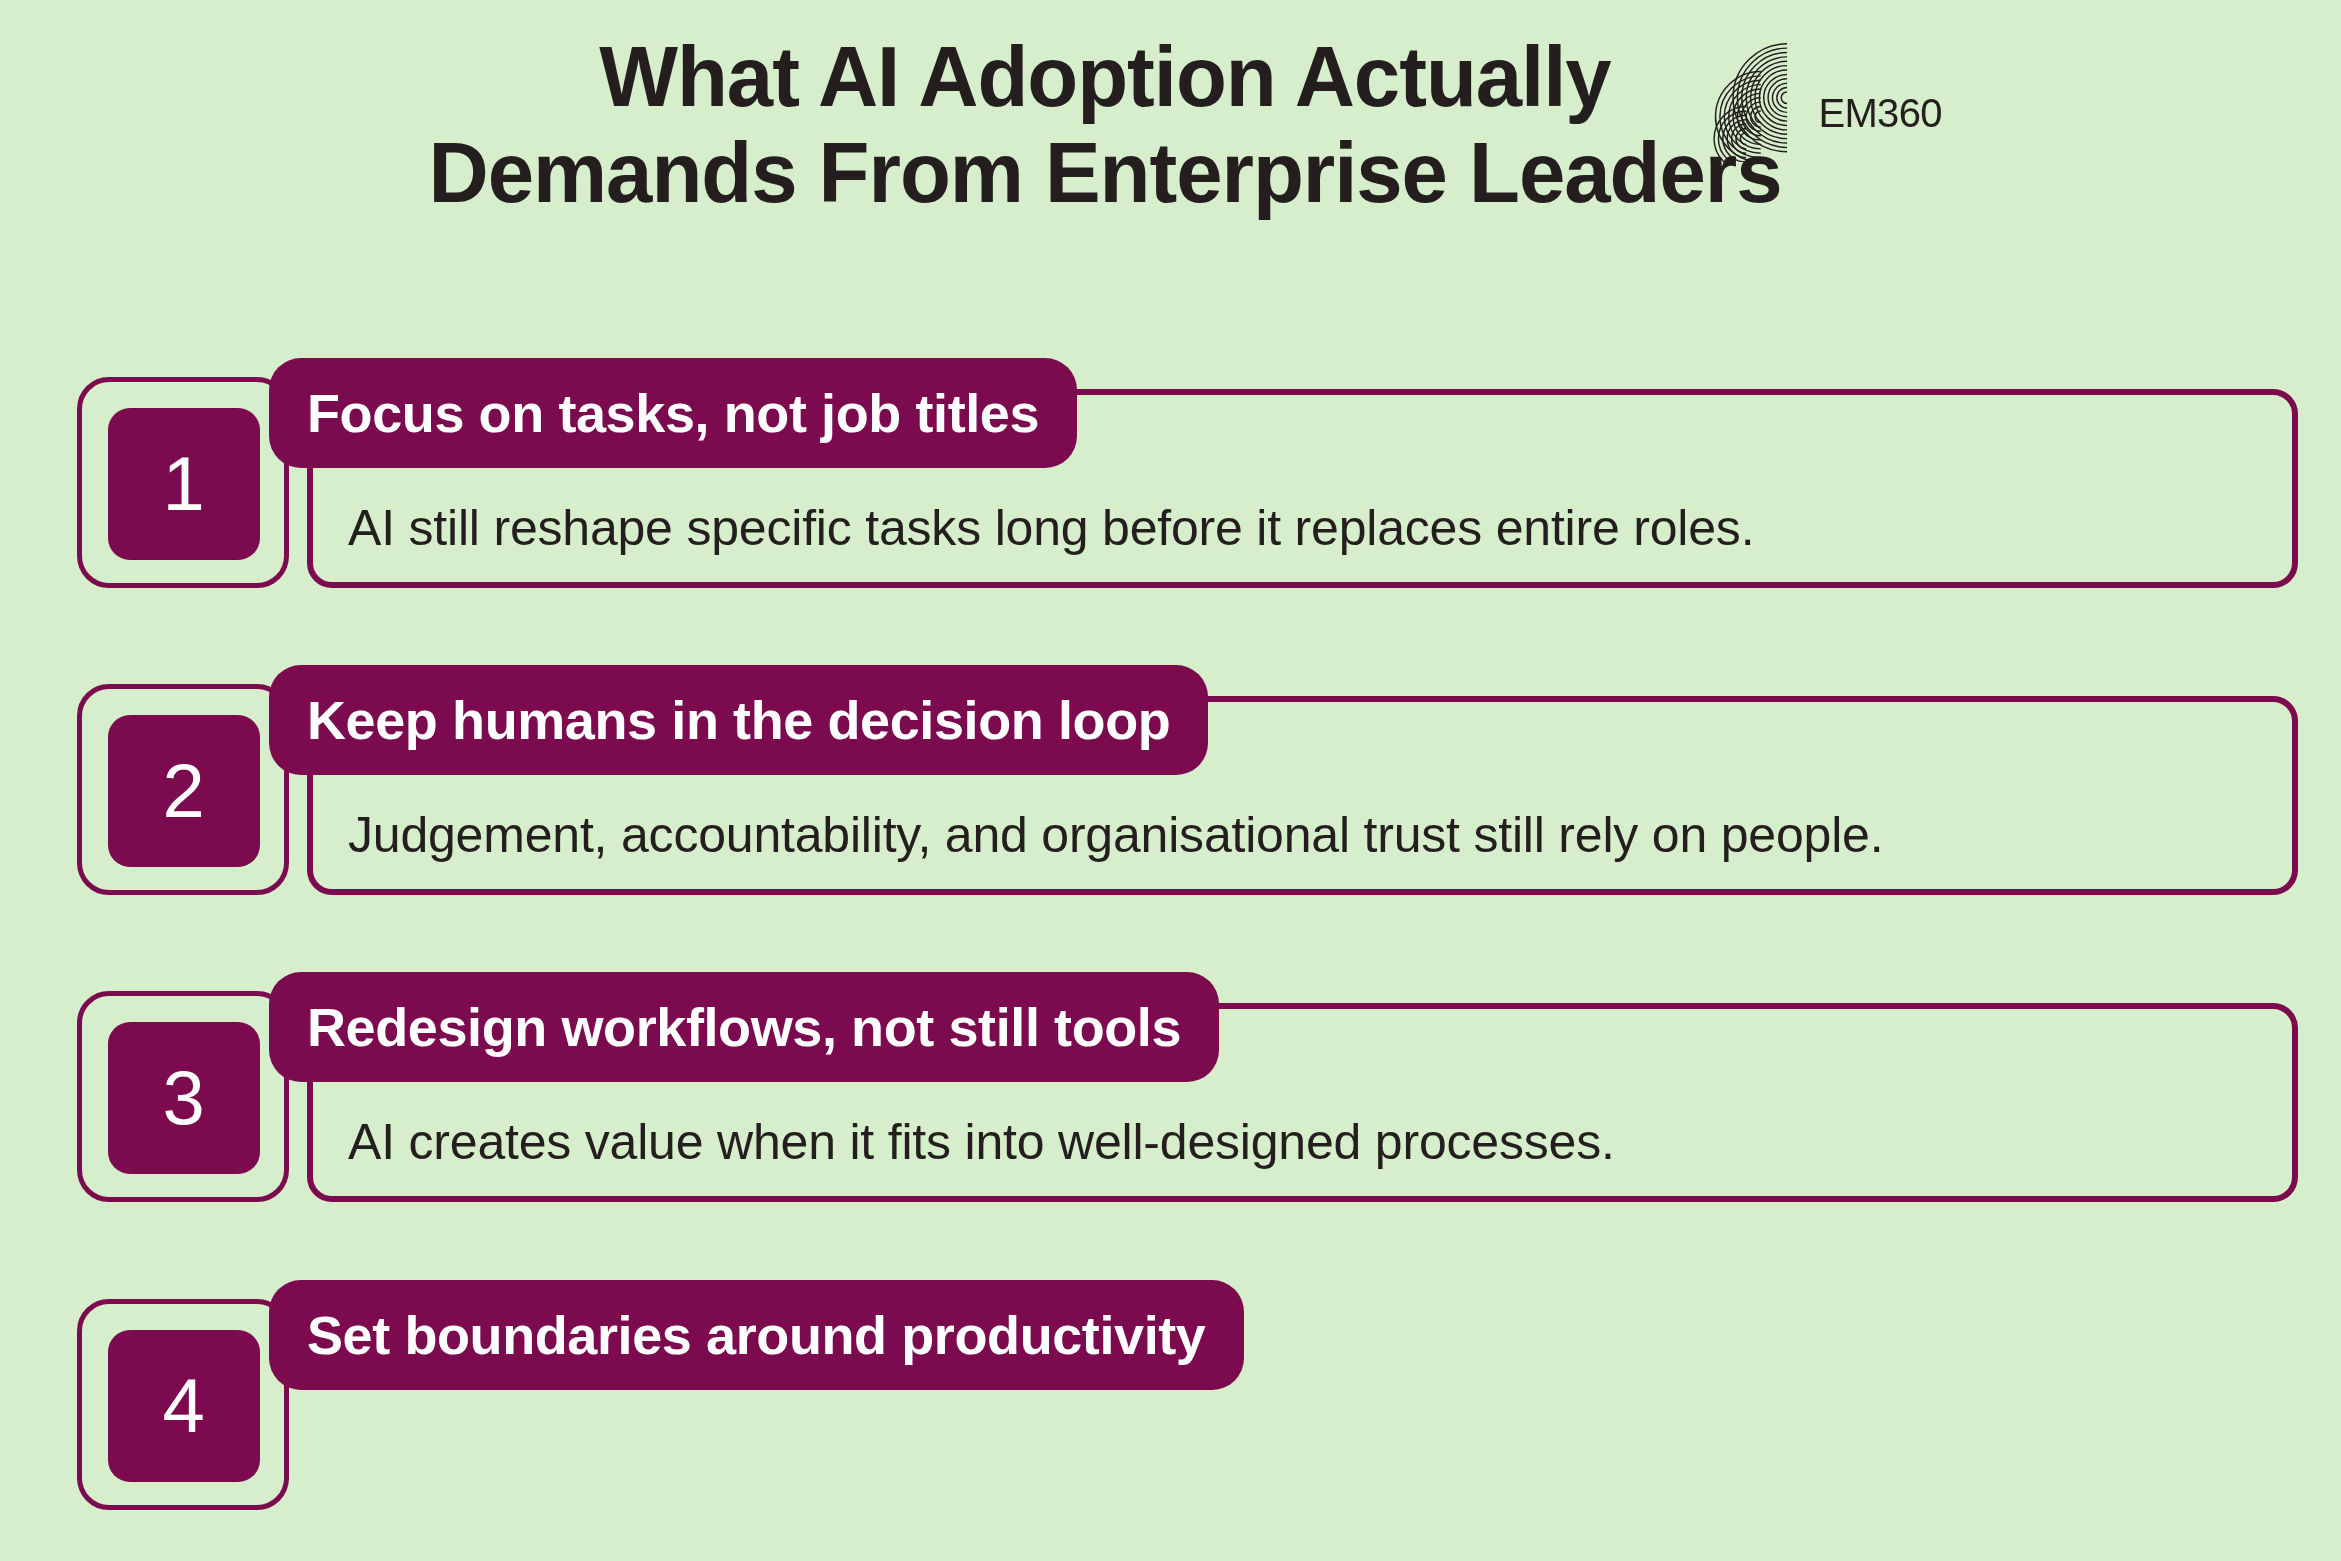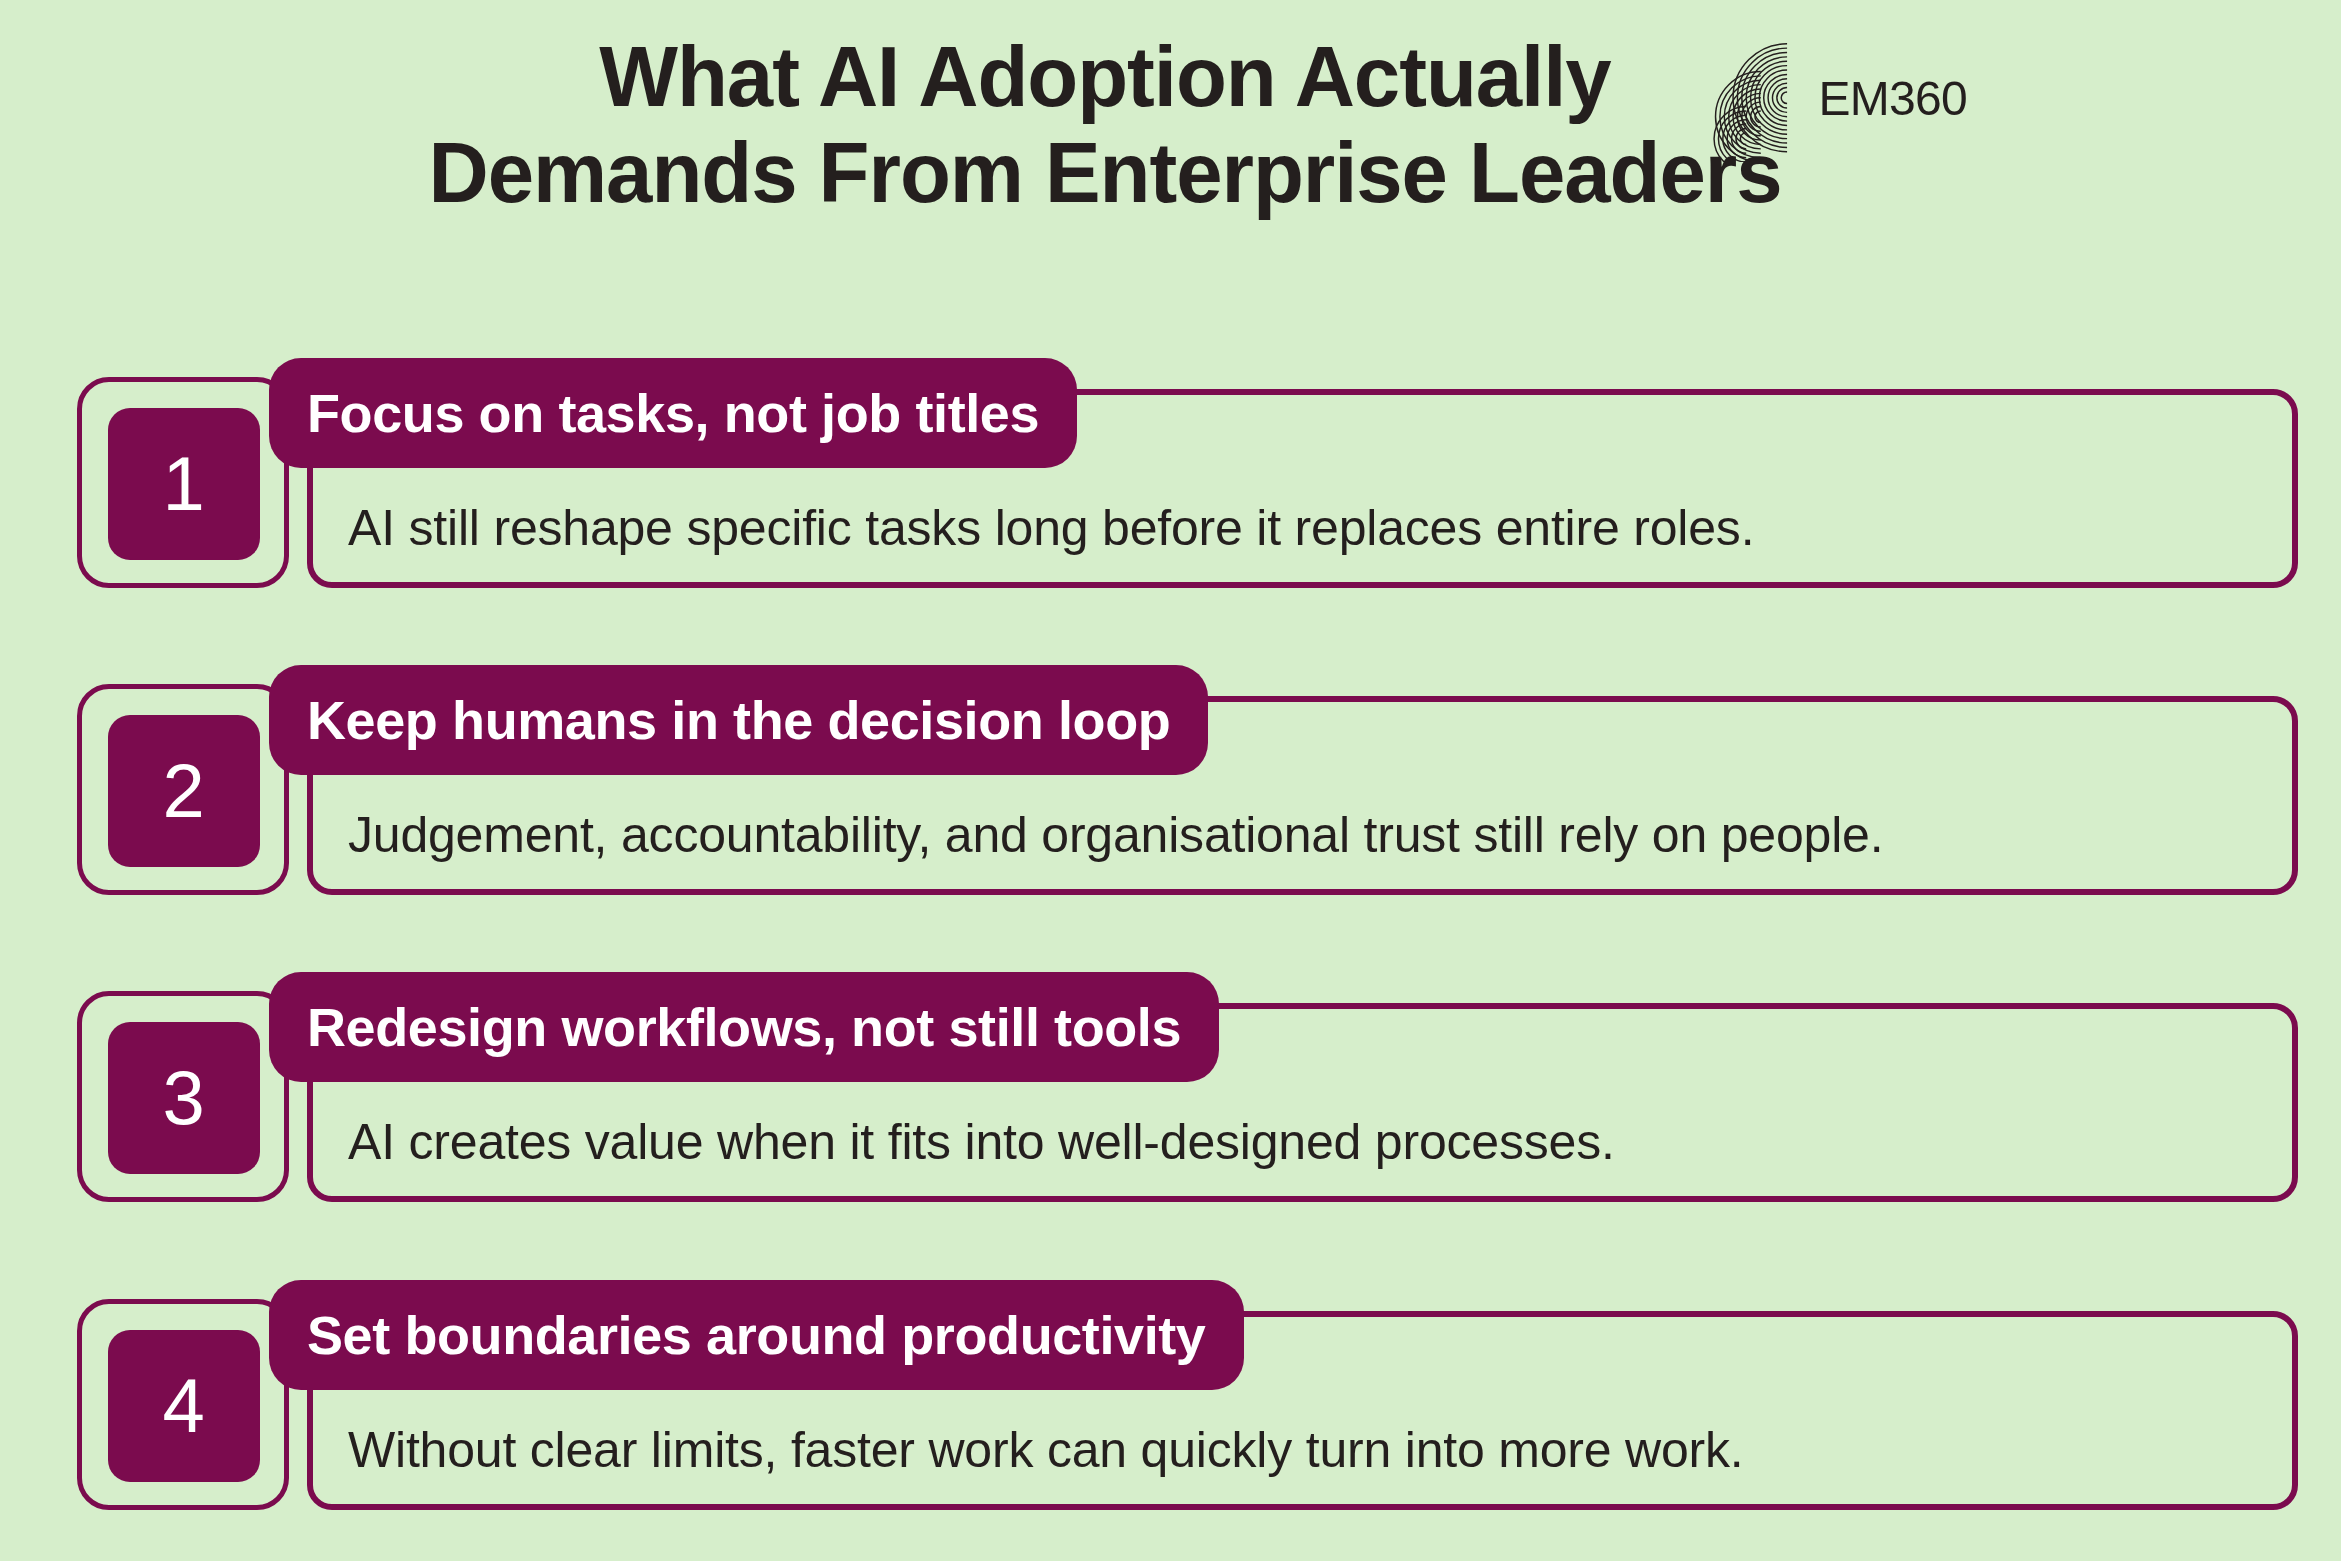--- a/index.html
+++ b/index.html
@@ -55,23 +55,23 @@
   .logo-mark {
     position: absolute;
     left: 0;
     top: 0;
     width: 139px;
     height: 146px;
   }
   .logo-text {
     position: absolute;
     left: 108px;
-    bottom: 36px;
+    bottom: 26px;
     color: #241f1e;
-    font-size: 48px;
+    font-size: 40px;
     font-weight: 400;
     letter-spacing: -0.7px;
   }
 
   
   .rows {
     position: absolute;
     left: 0;
     top: 307px;
     width: 2342px;
@@ -256,23 +256,20 @@
     </div>
     <div class="num-frame">
       <div class="num-badge">3</div>
     </div>
     <div class="pill">
       <span class="pill-text">Redesign workflows, not still tools</span>
     </div>
   </div>
 
   <div class="row r4">
-    <div class="content-box">
-      <div class="desc">Without clear limits, faster work can quickly turn into more work.</div>
-    </div>
     <div class="num-frame">
       <div class="num-badge">4</div>
     </div>
     <div class="pill">
       <span class="pill-text">Set boundaries around productivity</span>
     </div>
   </div>
 
 </div>
 

